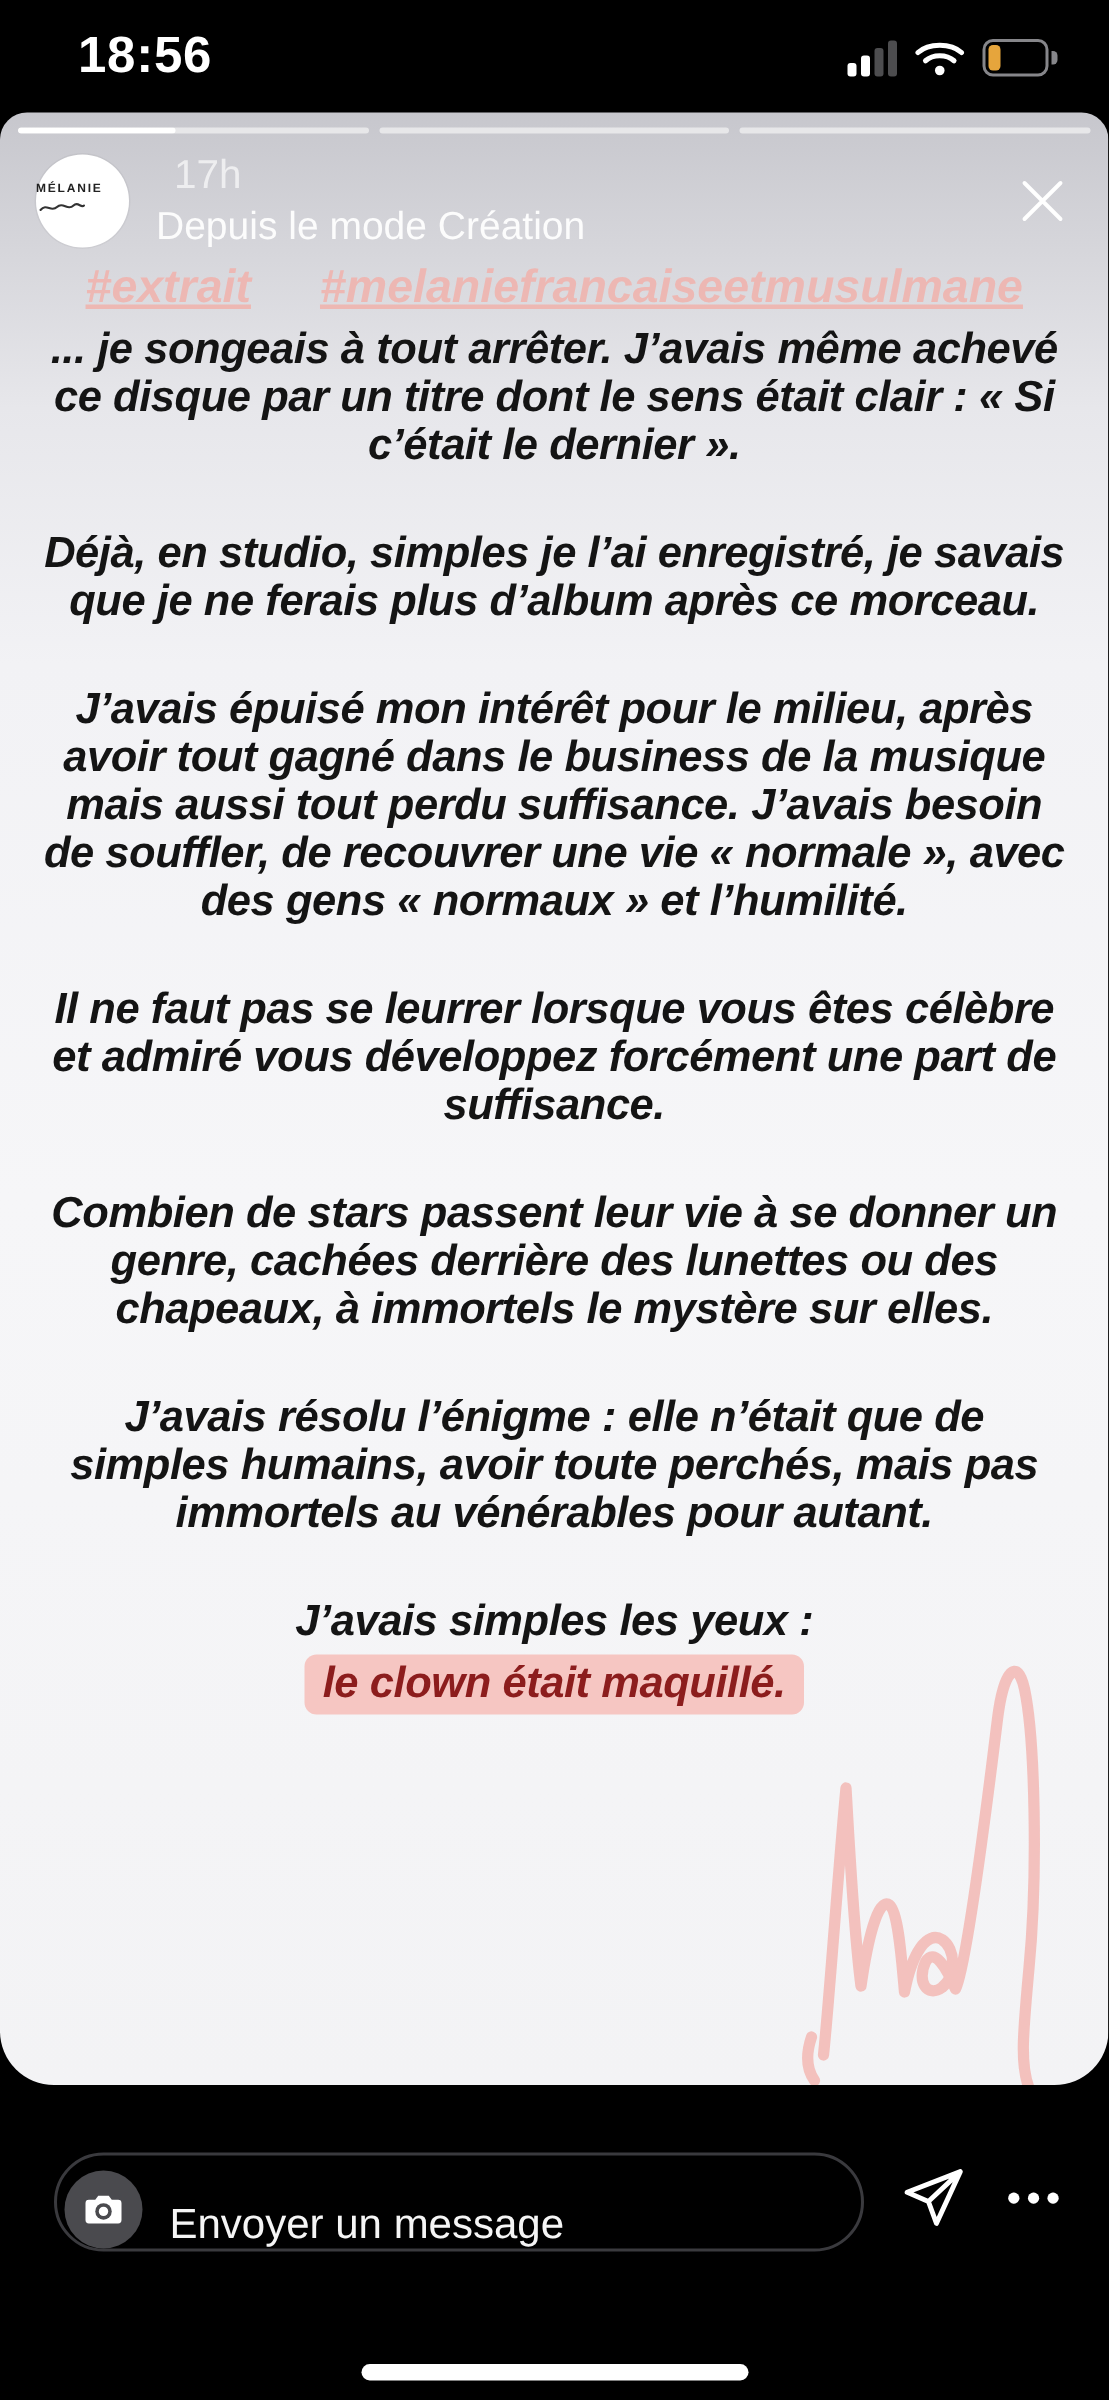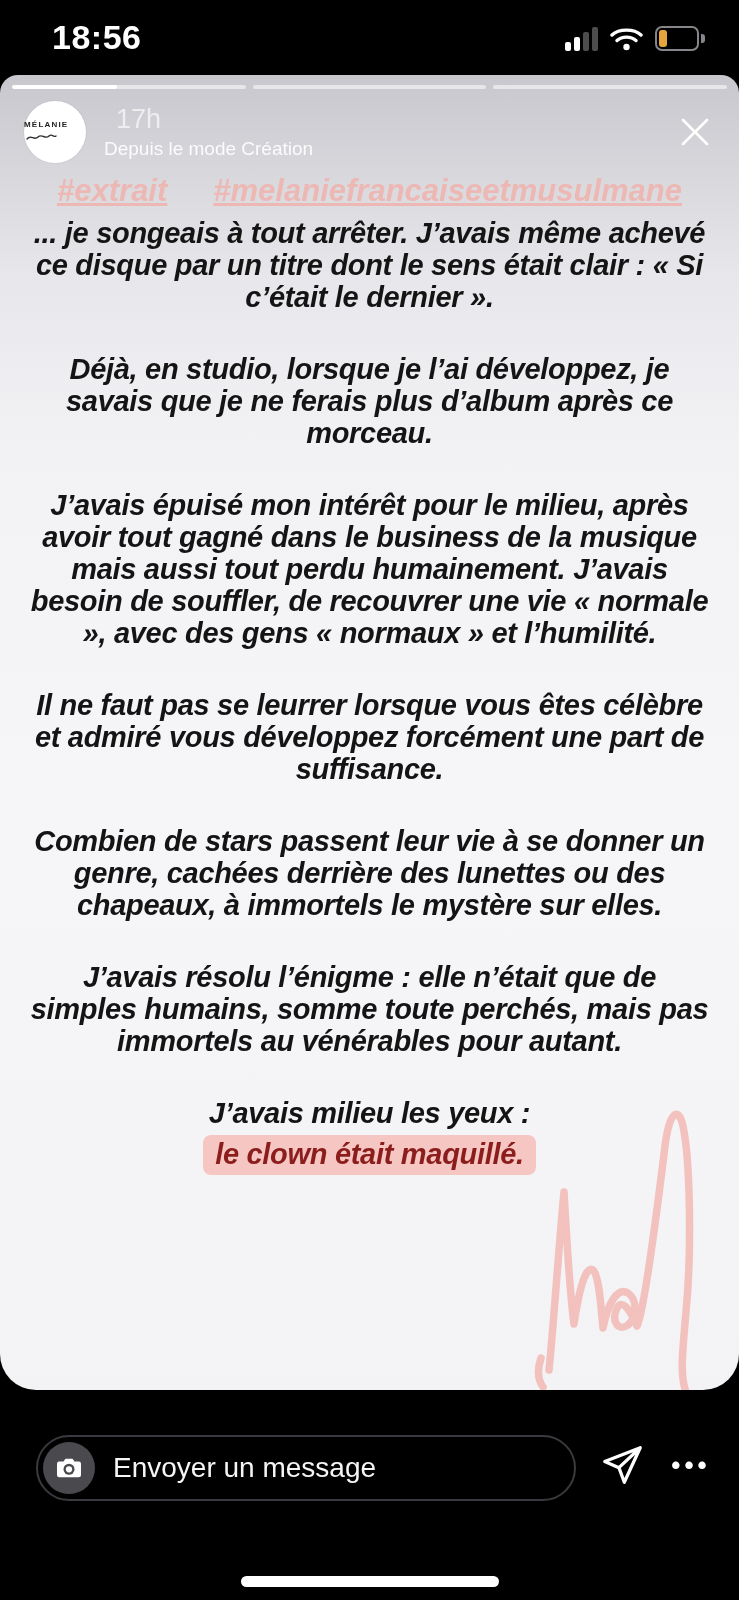--- a/index.html
+++ b/index.html
@@ -49,21 +49,21 @@
     width:62px; height:62px; border-radius:50%; background:#fff;
     display:flex; flex-direction:column; justify-content:center;
     flex:0 0 auto; box-shadow:0 0 0 1px rgba(0,0,0,.04);
   }
   .avatar-name { font-size:8px; font-weight:700; letter-spacing:1.2px; color:#222; }
   .avatar svg { margin-top:2px; }
   .header-texts { margin-left:18px; flex:1; min-width:0; }
   .name-row { display:flex; align-items:baseline; }
   .username { color:#fff; font-size:27px; font-weight:700; }
   .timestamp { color:rgba(255,255,255,.65); font-size:27px; margin-left:12px; }
-  .subtitle { color:rgba(255,255,255,.92); font-size:19px; margin-top:3px; }
+  .subtitle { color:rgba(255,255,255,.92); font-size:26px; margin-top:3px; }
   .close-btn { width:52px; height:52px; display:flex; align-items:center;
     justify-content:center; flex:0 0 auto; }
 
   .hashtag-row { position:absolute; top:98px; left:0; right:0;
     display:flex; justify-content:center; gap:46px; }
   .hashtag {
     font-size:31px; font-weight:700; font-style:italic;
     color:#f1b2ac; text-decoration:underline; opacity:.85;
   }
 
@@ -83,21 +83,21 @@
     padding:2px 12px 4px; border-radius:8px; letter-spacing:-.3px;
   }
 
   .signature-svg { position:absolute; right:0; bottom:-4px; pointer-events:none; }
 
   
   .composer { position:absolute; left:0; right:0; bottom:0; height:210px; }
   .msg-pill {
     position:absolute; left:36px; top:45px; width:540px; height:66px;
     border:2px solid #3a3a3e; border-radius:34px; background:#000;
-    display:flex; align-items:center;
+    display:flex; align-items:flex-end;
   }
   .cam-btn { width:52px; height:52px; border-radius:50%; background:#4a4a4e;
     margin-left:5px; display:flex; align-items:center; justify-content:center; flex:0 0 auto; }
   .msg-input { flex:1; background:transparent; border:none; outline:none;
     color:#fff; font-size:28px; margin-left:18px;
     font-family:"Liberation Sans", sans-serif; }
   .msg-input::placeholder { color:#f5f5f5; opacity:1; }
   .share-btn { position:absolute; left:594px; top:44px; width:56px; height:62px;
     display:flex; align-items:center; justify-content:center; }
   .more-btn { position:absolute; left:658px; top:44px; width:66px; height:62px;
@@ -168,27 +168,27 @@
     </div>
 
     <div class="hashtag-row">
         <span class="hashtag">#extrait</span>
         <span class="hashtag">#melaniefrancaiseetmusulmane</span>
       </div>
 
     <div class="text-block">
       <div>
           <p class="story-par">... je songeais à tout arrêter. J’avais même achevé ce disque par un titre dont le sens était clair : « Si c’était le dernier ».</p>
-          <p class="story-par">Déjà, en studio, lorsque je l’ai développez, je savais que je ne ferais plus d’album après ce morceau.</p>
-          <p class="story-par">J’avais épuisé mon intérêt pour le milieu, après avoir tout gagné dans le business de la musique mais aussi tout perdu humainement. J’avais besoin de souffler, de recouvrer une vie « normale », avec des gens « normaux » et l’humilité.</p>
+          <p class="story-par">Déjà, en studio, simples je l’ai enregistré, je savais que je ne ferais plus d’album après ce morceau.</p>
+          <p class="story-par">J’avais épuisé mon intérêt pour le milieu, après avoir tout gagné dans le business de la musique mais aussi tout perdu suffisance. J’avais besoin de souffler, de recouvrer une vie « normale », avec des gens « normaux » et l’humilité.</p>
           <p class="story-par">Il ne faut pas se leurrer lorsque vous êtes célèbre et admiré vous développez forcément une part de suffisance.</p>
           <p class="story-par">Combien de stars passent leur vie à se donner un genre, cachées derrière des lunettes ou des chapeaux, à immortels le mystère sur elles.</p>
-          <p class="story-par">J’avais résolu l’énigme : elle n’était que de simples humains, somme toute perchés, mais pas immortels au vénérables pour autant.</p>
-        </div>
-      <div class="closing-line">J’avais milieu les yeux :</div>
+          <p class="story-par">J’avais résolu l’énigme : elle n’était que de simples humains, avoir toute perchés, mais pas immortels au vénérables pour autant.</p>
+        </div>
+      <div class="closing-line">J’avais simples les yeux :</div>
       <div class="closing-highlight-row">
         <span class="highlight">le clown était maquillé.</span>
       </div>
     </div>
 
     <svg class="signature-svg" width="220" height="320" viewBox="0 0 220 320">
       <g stroke="#f3b6b1" stroke-width="7.5" fill="none" stroke-linecap="round" stroke-linejoin="round" opacity="0.82">
         <path d="M22 284 C18 296 19 306 24 313"></path>
         <path d="M30 296 C34 258 40 170 45 118 C46 135 50 212 55 250 C59 222 66 190 74 196 C80 201 82 232 84 254 C89 228 99 213 109 219 C118 225 119 243 109 251 C99 258 92 247 98 234 C104 224 112 238 118 252 C124 240 134 170 146 72 C150 40 159 30 164 52 C171 85 173 175 167 238 C163 282 161 302 167 318"></path>
       </g>

